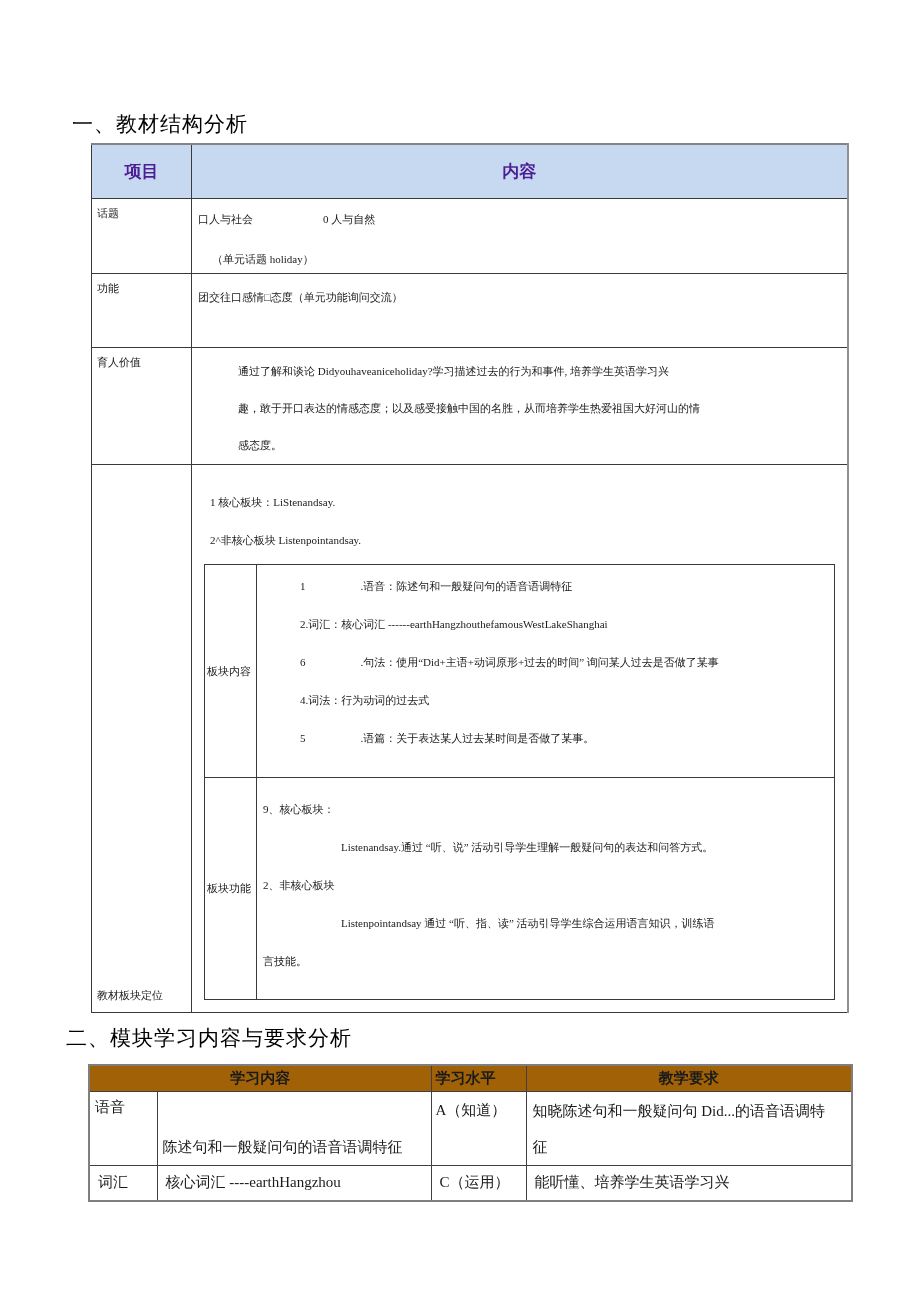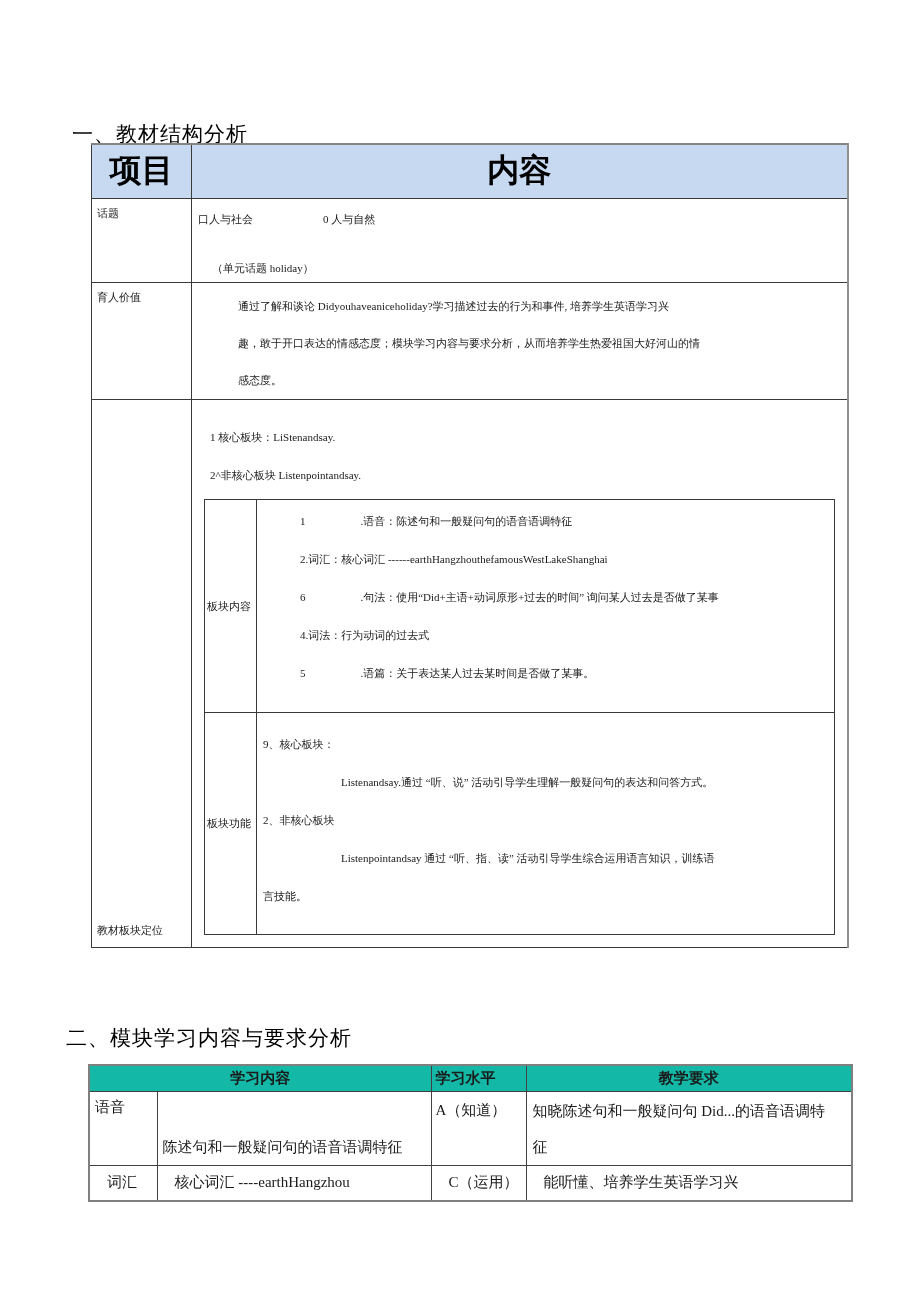--- a/index.html
+++ b/index.html
@@ -12,43 +12,43 @@
     overflow:hidden;
   }
   .page{position:absolute;inset:0;}
   .sec-title{
     position:absolute;
     font-size:21px;
     letter-spacing:1px;
     color:#000;
     white-space:nowrap;
   }
-  #sec1{left:72px;top:120px;}
+  #sec1{left:72px;top:110px;}
   #sec2{left:66px;top:1024px;}
 
   table{border-collapse:collapse;table-layout:fixed;position:absolute;}
   td{box-sizing:border-box;vertical-align:top;padding:0;overflow:hidden;}
 
   
   #t1{left:91px;top:143px;width:756px;
       border:1px solid #555;border-top:2.5px solid #848484;border-right:2px solid #909090;}
   #t1 td{border:1px solid #3a3a3a;font-size:11px;}
   #t1 .hdr{
     background:#c6d9f1;
     height:54px;
     text-align:center;vertical-align:middle;
-    font-weight:bold;font-size:32px;color:#000000;
+    font-weight:bold;font-size:17px;color:#4c1d95;
   }
   #t1 .lbl{padding:7px 4px 0 5px;white-space:nowrap;}
   .cell-pad{padding:6px 4px 0 6px;}
   .line{white-space:nowrap;}
   .pre{white-space:pre;margin-left:37px;}
 
   #topic-cell .line1{line-height:28px;}
-  #topic-cell .line2{line-height:28px;margin-top:21px;text-indent:14px;}
+  #topic-cell .line2{line-height:28px;margin-top:12px;text-indent:14px;}
   #topic-cell .gap-right{margin-left:70px;}
   #func-cell{padding-top:9px;}
   #func-cell .line{line-height:28px;}
   #value-cell{padding-top:5px;}
   #value-cell .line{line-height:37px;margin-left:40px;}
 
   #big-cell{padding:12px;}
   #big-lbl{vertical-align:bottom;padding:0 0 9px 5px;white-space:nowrap;}
   .intro{height:77px;padding:10px 0 0 6px;}
   .intro .line{line-height:30px;}
@@ -66,31 +66,31 @@
   }
   .inner .sub-content{padding:2px 0 0 6px;}
   .inner .sub-content .line{line-height:38px;}
   #fn-content{padding-top:12px;}
   .ind-en{padding-left:78px;}
 
   
   #t2{left:88px;top:1064px;width:763px;border:2px solid #7f7f7f;}
   #t2 td{border:1px solid #404040;font-size:15px;}
   #t2 .hdr{
-    background:#14b8a6;height:25px;
+    background:#a16207;height:25px;
     font-weight:bold;vertical-align:middle;line-height:25px;
   }
   .hdr-center{text-align:center;}
   .hdr-left{padding-left:4px;}
   #t2 .lbl{padding:6px 0 0 5px;}
   .bottom-cell{vertical-align:bottom;padding:0 0 8px 5px;}
   .level-cell{padding:5px 0 0 4px;line-height:26px;}
   .req-cell{padding:1px 0 0 6px;}
   .req-cell .line{line-height:36px;}
-  .mid-cell{padding:0 0 0 17px;line-height:33px;}
+  .mid-cell{padding:0 0 0 8px;line-height:33px;}
 </style>
 </head>
 <body>
 
 <div class="page">
 
   <div id="sec1" class="sec-title">一、教材结构分析</div>
 
   <table id="t1">
     <colgroup>
@@ -103,25 +103,31 @@
       <td class="hdr">项目</td>
       <td class="hdr" colspan="2">内容</td>
     </tr>
     <tr style="height:71px">
       <td class="lbl">话题</td>
       <td colspan="2" id="topic-cell" class="cell-pad">
         <div class="line line1"><span>口人与社会</span><span class="gap-right">0 人与自然</span></div>
         <div class="line line2">（单元话题 holiday）</div>
       </td>
     </tr>
+    <tr style="height:74px">
+      <td class="lbl">功能</td>
+      <td colspan="2" id="func-cell" class="cell-pad">
+        <div class="line">团交往口感情□态度（单元功能询问交流）</div>
+      </td>
+    </tr>
     <tr style="height:111px">
       <td class="lbl">育人价值</td>
       <td colspan="2" id="value-cell" class="cell-pad">
         <div class="line">通过了解和谈论 Didyouhaveaniceholiday?学习描述过去的行为和事件, 培养学生英语学习兴</div>
-        <div class="line">趣，敢于开口表达的情感态度；模块学习内容与要求分析，从而培养学生热爱祖国大好河山的情</div>
+        <div class="line">趣，敢于开口表达的情感态度；以及感受接触中国的名胜，从而培养学生热爱祖国大好河山的情</div>
         <div class="line">感态度。</div>
       </td>
     </tr>
     <tr style="height:512px">
       <td id="big-lbl">教材板块定位</td>
       <td colspan="2" id="big-cell">
         <div class="intro">
           <div class="line">1 核心板块：LiStenandsay.</div>
           <div class="line">2^非核心板块 Listenpointandsay.</div>
         </div>

